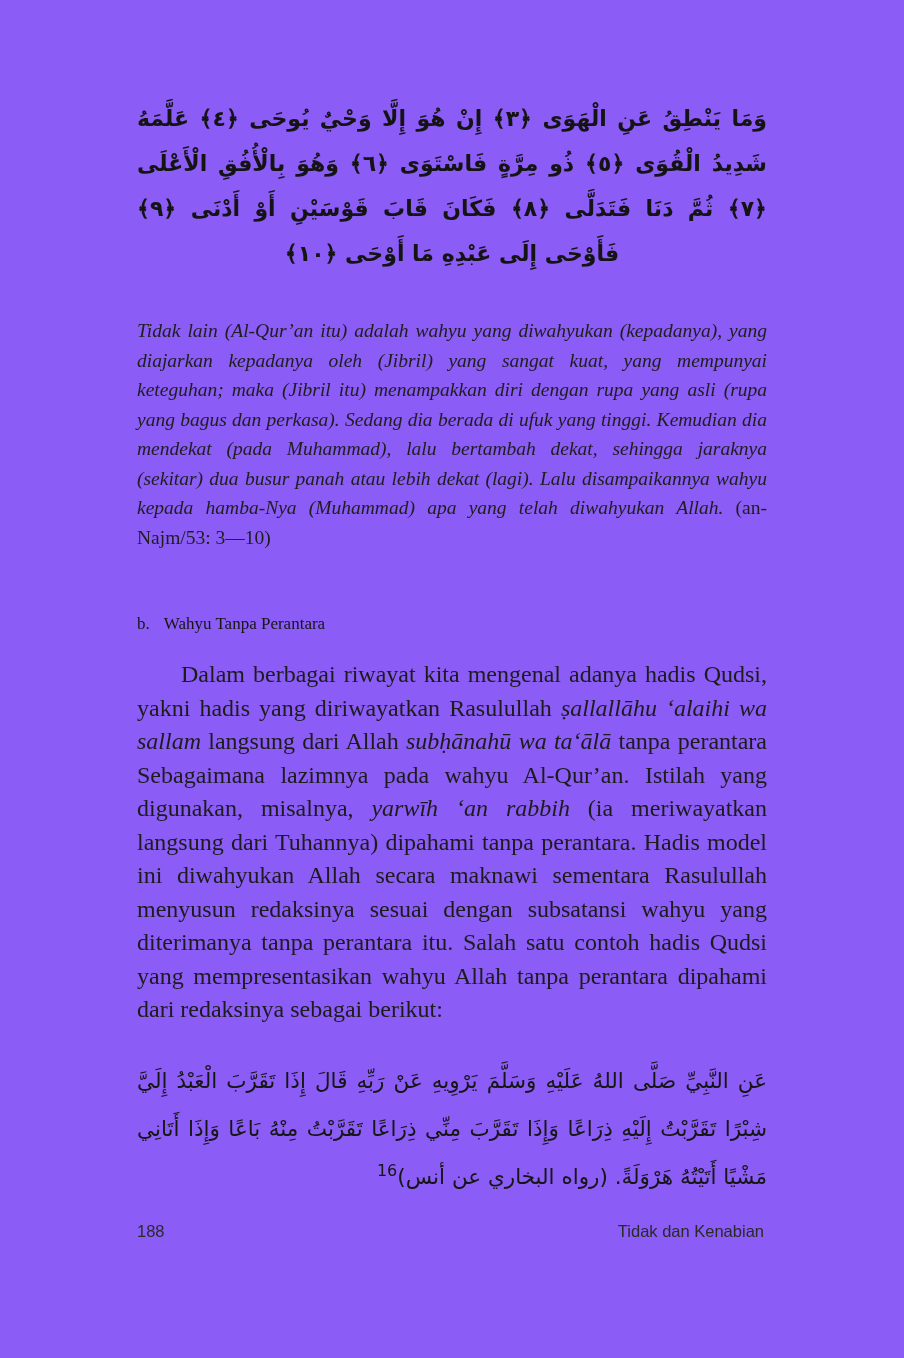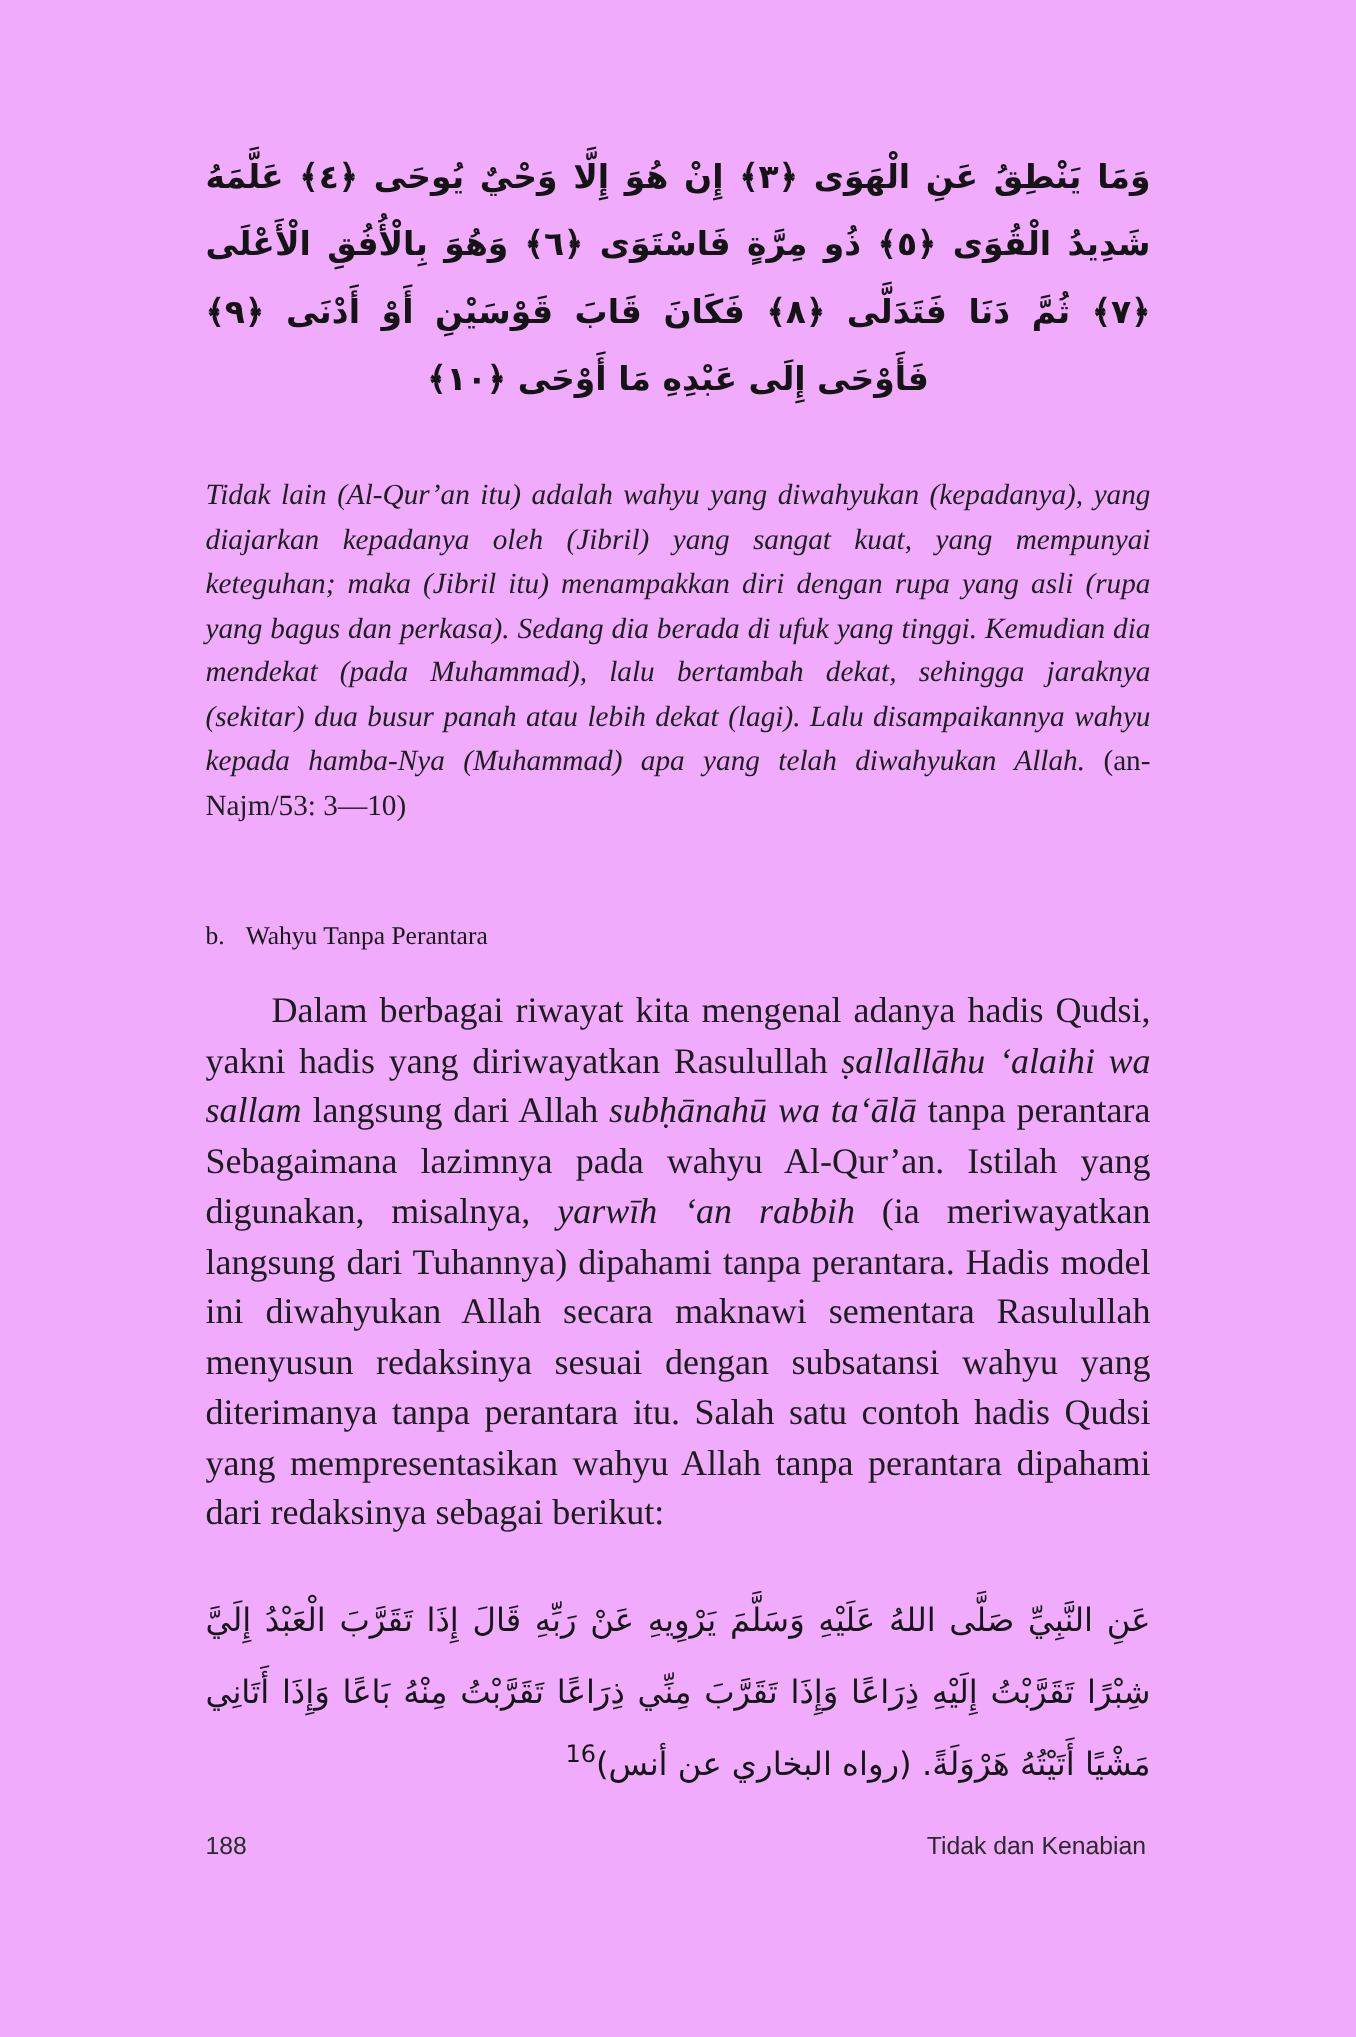--- a/index.html
+++ b/index.html
@@ -6,21 +6,21 @@
   html, body {
     margin: 0;
     padding: 0;
     background: #ffffff;
   }
   .page {
     position: relative;
     width: 904px;
     height: 1358px;
     margin: 0 auto;
-    background: #f0abfc;
+    background: #8b5cf6;
     box-sizing: border-box;
     padding: 96px 137px 0 137px;
     color: #1c1c1c;
     font-family: "Liberation Serif", serif;
     overflow: hidden;
   }
   
   .quran {
     direction: rtl;
     unicode-bidi: embed;

